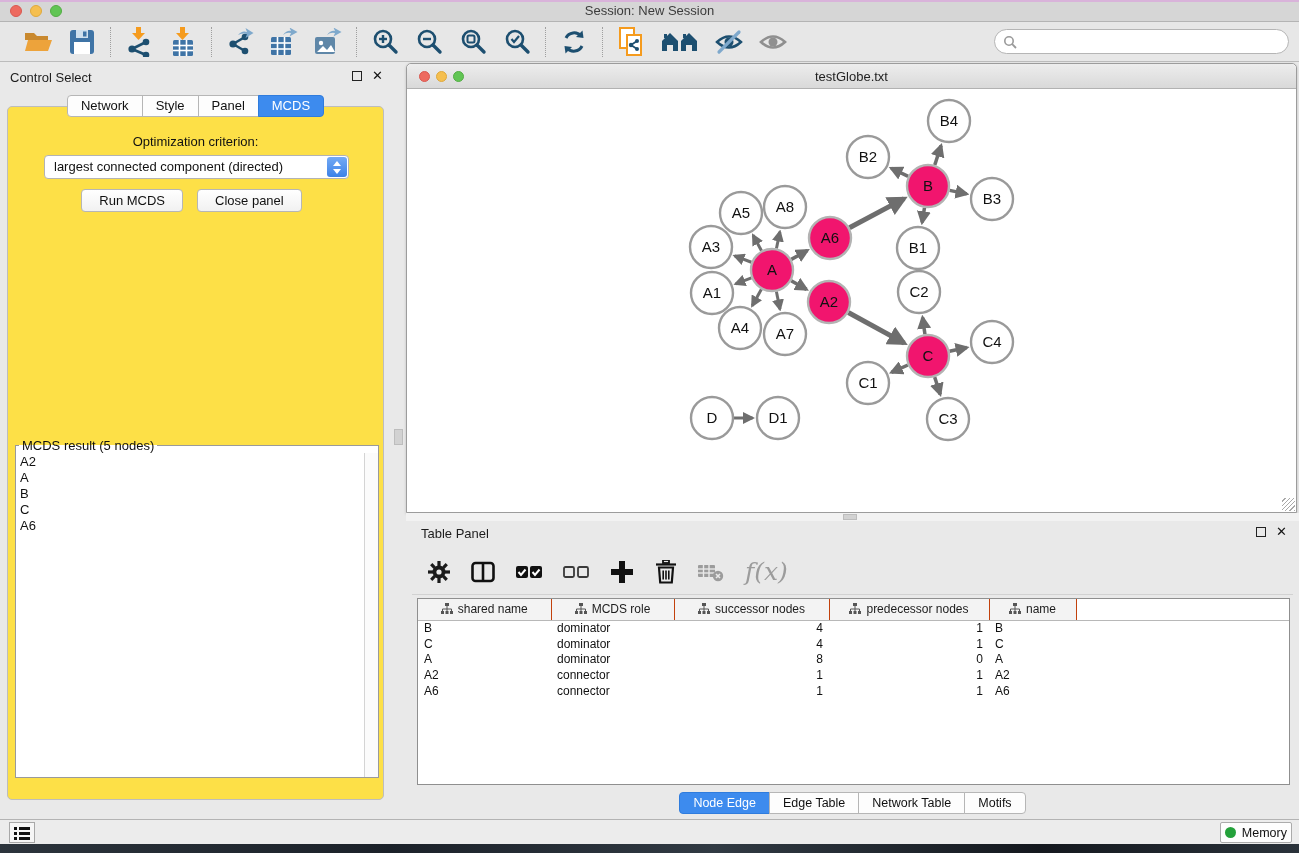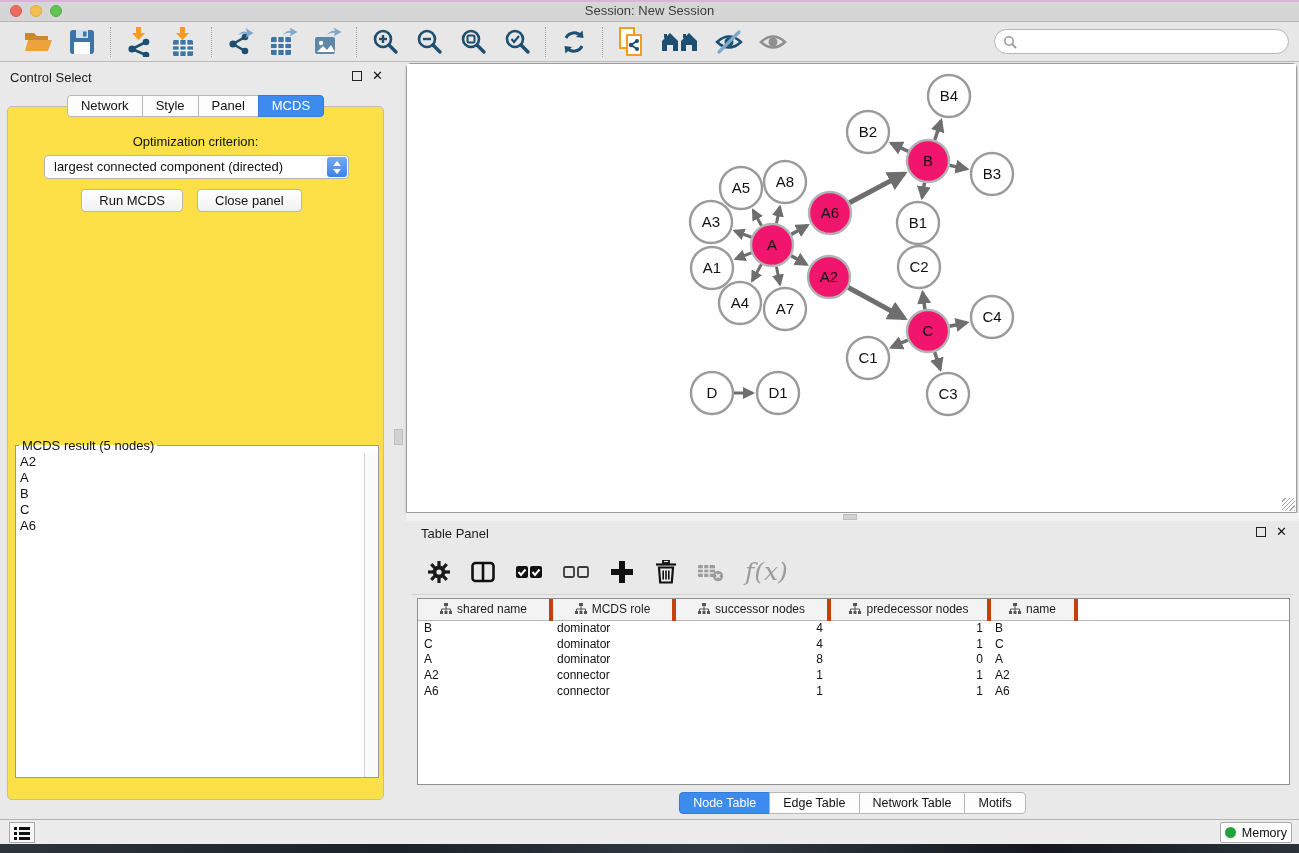--- a/index.html
+++ b/index.html
@@ -68,21 +68,21 @@
   .resize-grip { position:absolute; right:1px; bottom:1px; width:13px; height:13px; background:repeating-linear-gradient(135deg,transparent 0 2px,#a9a9a9 2px 3px); }
 
   
   .table-panel { position:absolute; left:406px; top:459px; width:893px; bottom:0; background:#e9e9e9; }
   .tp-header { position:absolute; top:5px; left:15px; right:12px; height:16px; font-size:13px; color:#1d1d1d; }
   .tp-toolbar { position:absolute; top:28px; left:6px; right:6px; height:46px; background:#e9e9e9; border-bottom:1px solid #d2d2d2; display:flex; align-items:center; gap:21px; padding-left:16px; }
   .tp-btn { display:flex; align-items:center; justify-content:center; }
   .fx-label { font-family:"DejaVu Serif","Liberation Serif",serif; font-style:italic; font-size:25px; color:#9c9c9c; }
   .data-table-wrap { position:absolute; left:11px; right:9px; top:77px; height:187px; background:#fff; border:1px solid #8f8f8f; overflow:hidden; }
   table.data { border-collapse:collapse; table-layout:fixed; width:100%; }
-  table.data th { height:21px; background:#f3f3f3; border-right:4px solid #c2410c; border-bottom:1px solid #b8b8b8; font-size:12px; font-weight:normal; color:#1c1c1c; text-align:center; white-space:nowrap; overflow:hidden; }
+  table.data th { height:21px; background:#f3f3f3; border-right:1px solid #c2410c; border-bottom:1px solid #b8b8b8; font-size:12px; font-weight:normal; color:#1c1c1c; text-align:center; white-space:nowrap; overflow:hidden; }
   table.data th.filler { background:#fff; border-right:none; }
   table.data th .th-inner { display:flex; align-items:center; justify-content:center; gap:5px; }
   table.data td { height:15.7px; font-size:12px; color:#111; padding:0 6px; white-space:nowrap; overflow:hidden; }
   td.al { text-align:left; } td.ar { text-align:right; padding-right:14px; }
   .tp-tabs { position:absolute; left:0; right:0; top:271px; display:flex; justify-content:center; }
   .tp-tabs .seg-tab { font-size:12.5px; height:22px; line-height:20px; }
 
   
   .statusbar { position:absolute; left:0; right:0; bottom:9px; height:25px; background:#ececec; border-top:1px solid #b3b3b3; }
   .list-btn { position:absolute; left:9px; top:2px; width:26px; height:21px; background:#f6f6f6; border:1px solid #a8a8a8; display:flex; align-items:center; justify-content:center; }
@@ -333,20 +333,28 @@
         </div>
       </fieldset>
     </div>
   </div>
 
   <div class="v-divider">
       <div class="v-handle"></div>
     </div>
 
   <div class="net-frame">
+    <div class="net-titlebar">
+      <div class="net-tl">
+        <span class="tl red"></span>
+        <span class="tl yellow"></span>
+        <span class="tl green"></span>
+      </div>
+      <div class="net-title">testGlobe.txt</div>
+    </div>
     <div class="net-canvas" id="net-canvas">
         <svg width="889" height="423">
           <defs>
             <marker id="arrow" viewBox="0 0 10 10" markerWidth="4" markerHeight="4" refX="8" refY="5" orient="auto" markerUnits="strokeWidth">
               <path d="M0,0 L10,5 L0,10 z" fill="#6e6e6e"></path>
             </marker>
           </defs>
           <line x1="354.48901716798036" y1="161.67335414757676" x2="346.1354074515136" y2="146.31349112052501" stroke="#6e6e6e" stroke-width="3" marker-end="url(#arrow)"></line>
           <line x1="369.4460136320131" y1="159.45393393716725" x2="372.86687517031214" y2="142.87591263617963" stroke="#6e6e6e" stroke-width="3" marker-end="url(#arrow)"></line>
           <line x1="344.4146596993366" y1="173.23831431286462" x2="327.76671107440234" y2="166.96121892969268" stroke="#6e6e6e" stroke-width="3" marker-end="url(#arrow)"></line>
@@ -691,21 +699,21 @@
               <td class="al">connector</td>
               <td class="ar">1</td>
               <td class="ar">1</td>
               <td class="al">A6</td>
               <td></td>
             </tr>
           </tbody>
         </table>
     </div>
     <div class="tp-tabs" id="tp-tabs">
-        <span class="seg-tab selected">Node Table</span>
+        <span class="seg-tab selected">Node Edge</span>
         <span class="seg-tab">Edge Table</span>
         <span class="seg-tab">Network Table</span>
         <span class="seg-tab">Motifs</span>
       </div>
   </div>
 </div>
 
 <div class="statusbar">
   <span class="list-btn">
     <svg width="18" height="16" viewBox="0 0 18 16">

